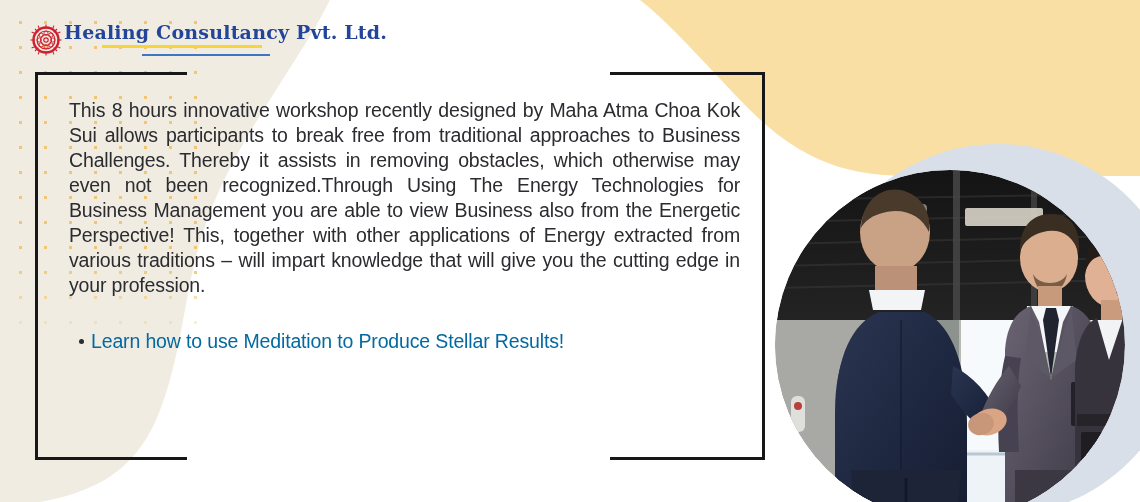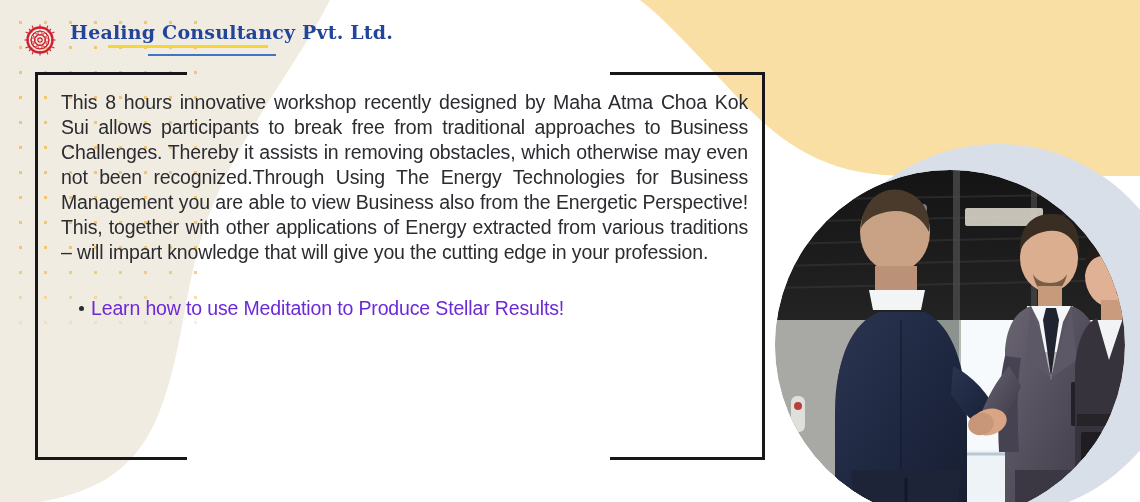--- a/index.html
+++ b/index.html
@@ -52,26 +52,26 @@
   .frame-top-right   { left: 610px; top: 72px;  width: 155px; height: 3px; }
   .frame-left        { left: 35px;  top: 72px;  width: 3px;   height: 318px; }
   .frame-right       { left: 762px; top: 72px;  width: 3px;   height: 387px; }
   .frame-bottom-left { left: 35px;  top: 457px; width: 152px; height: 3px; }
   .frame-bottom-right{ left: 610px; top: 457px; width: 155px; height: 3px; }
   .frame-left-lower  { left: 35px;  top: 340px; width: 3px;   height: 120px; }
 
   
   .logo {
     position: absolute;
-    left: 22px;
+    left: 28px;
     top: 22px;
     z-index: 8;
     display: flex;
     align-items: center;
-    gap: 12px;
+    gap: 0;
     justify-content: space-between;
   }
   .logo-emblem {
     width: 36px;
     height: 36px;
     flex: 0 0 36px;
     position: relative;
   }
   .logo-emblem svg { display: block; }
 
@@ -121,33 +121,33 @@
     color: #2b2b30;
     margin: 0 0 24px 0;
     white-space: pre-line;
   }
   .body-copy {
     font-size: 19.5px;
     line-height: 25px;
     letter-spacing: -0.15px;
     text-align: justify;
     color: #2b2b30;
-    margin: 4px;
+    margin: 12px;
   }
   .bullets {
     list-style: none;
     margin: 32px 0 0 0;
     padding: 0 0 0 22px;
   }
   .bullets li {
     position: relative;
     font-size: 19.5px;
     line-height: 22px;
     letter-spacing: -0.15px;
-    color: #6d28d9;
+    color: #0369a1;
     margin-bottom: 20px;
     padding-left: 12px;
   }
   .bullets li::before {
     content: "";
     position: absolute;
     left: 0;
     top: 9px;
     width: 5px;
     height: 5px;

